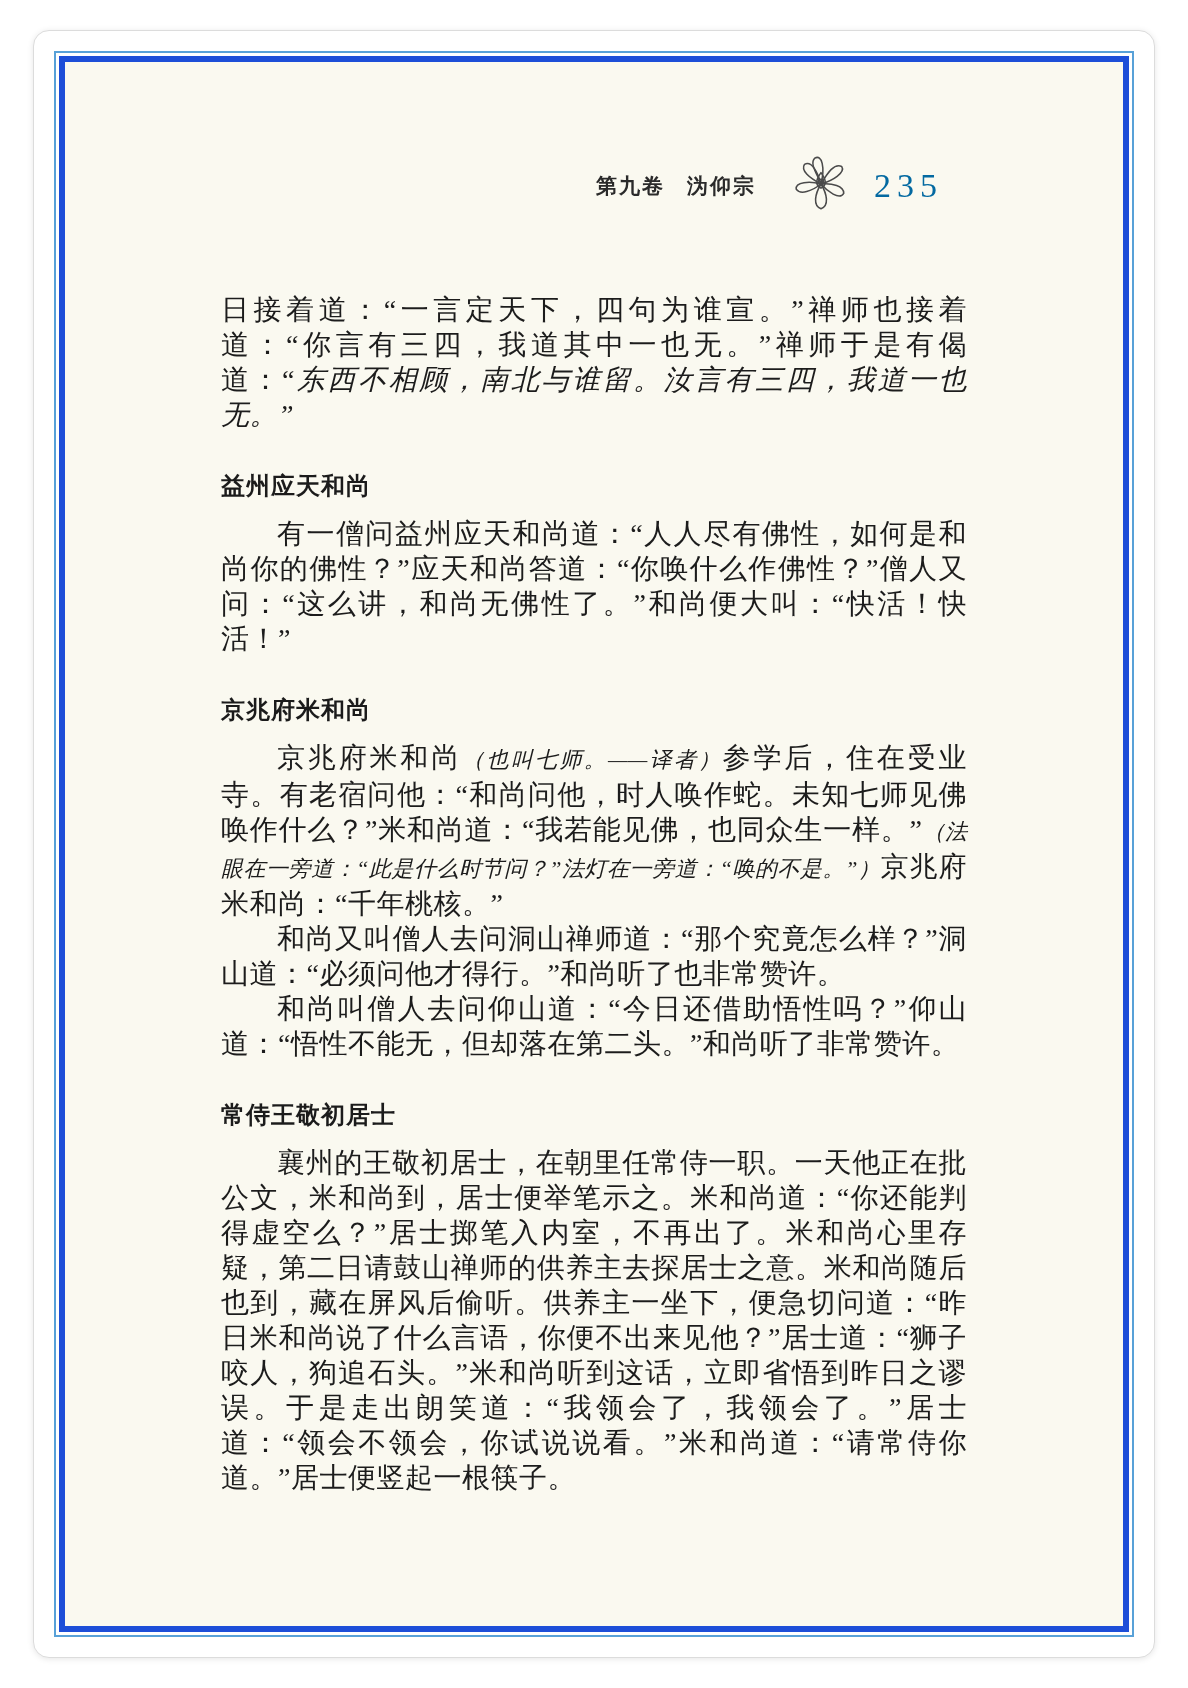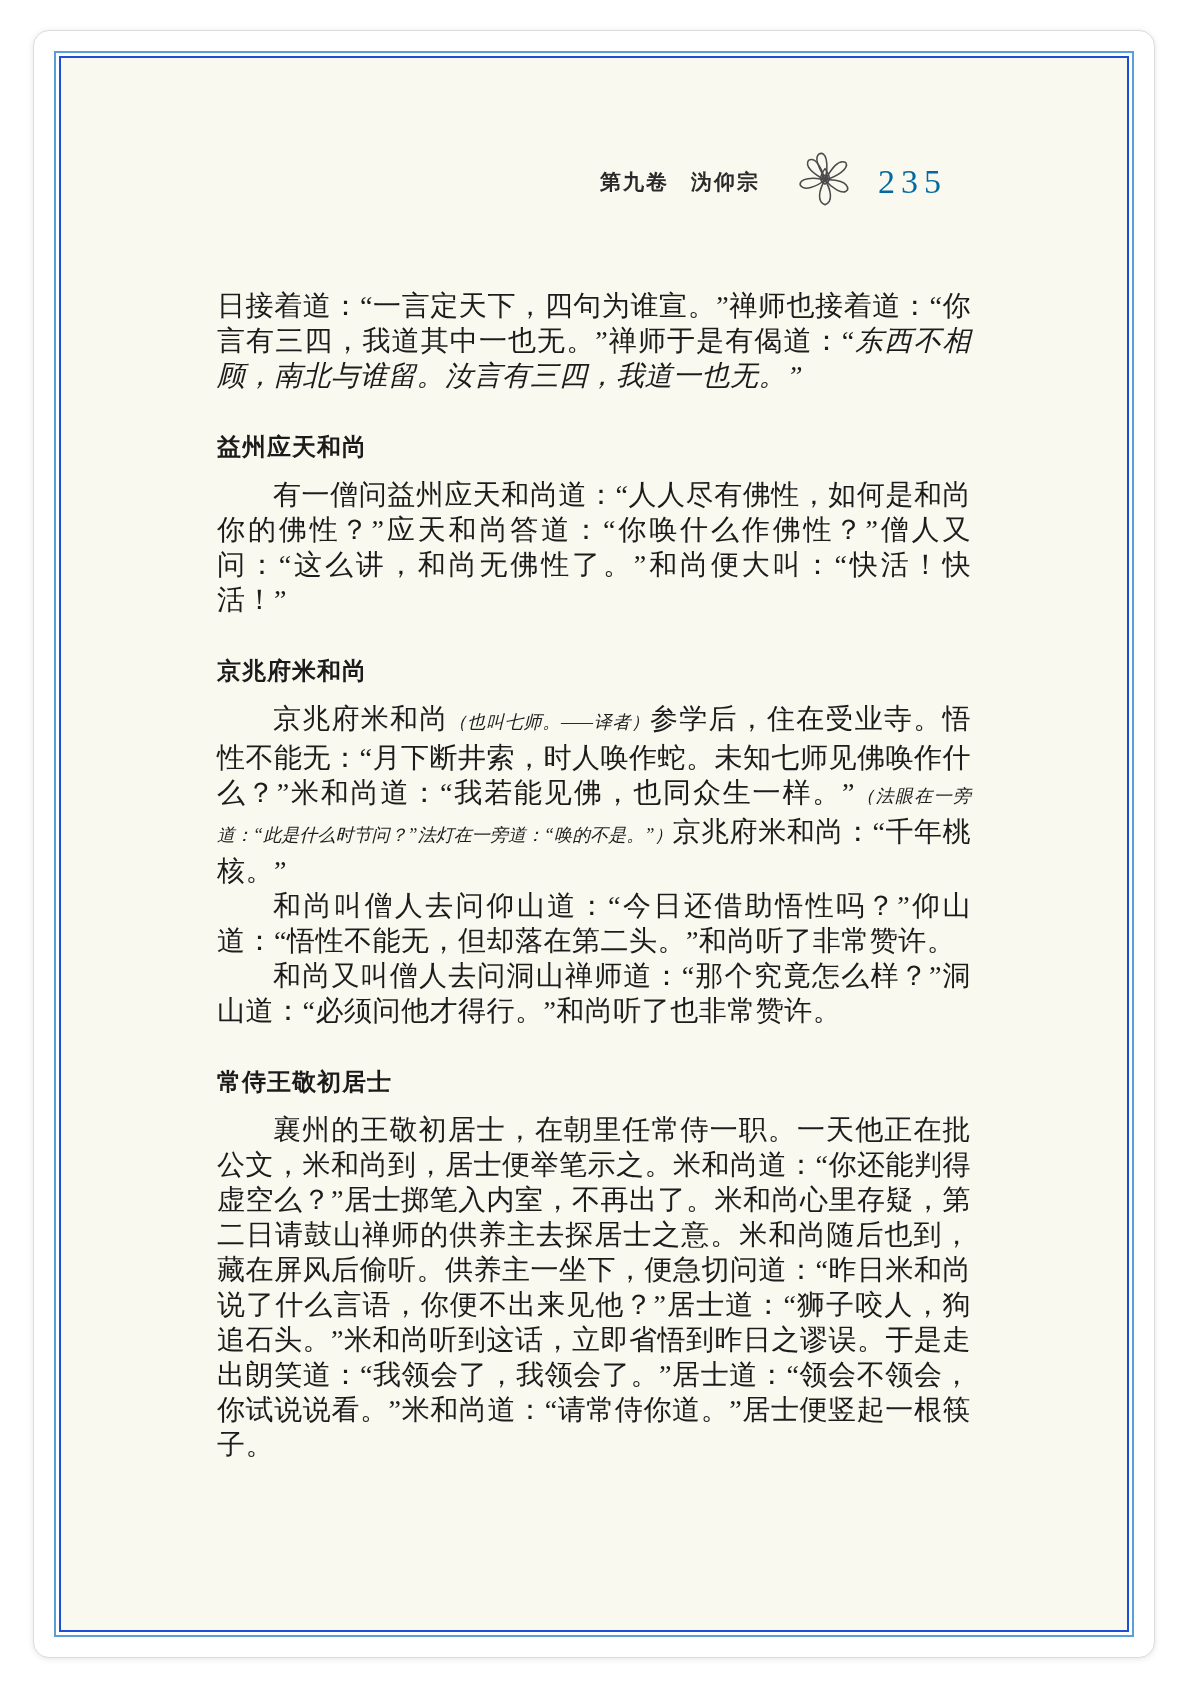--- a/index.html
+++ b/index.html
@@ -11,21 +11,21 @@
     background: #ffffff; border: 1px solid #dcdcdc; border-radius: 16px;
     box-shadow: 0 1px 6px rgba(0,0,0,0.10);
     overflow: hidden;
   }
   .frame-outer {
     position: absolute; left: 20px; top: 20px; right: 20px; bottom: 20px;
     border: 2px solid #58a1d8;
   }
   .frame-inner {
     position: absolute; left: 3px; top: 3px; right: 3px; bottom: 3px;
-    border: 2px solid #1d4ed8;
+    border: 6px solid #1d4ed8;
     background: #faf9f0;
     overflow: hidden;
   }
   .page-content {
     height: 100%;
     padding: 98px 156px 0 156px;
   }
 
   .page-header {
     display: flex; align-items: center; justify-content: flex-end;
@@ -45,21 +45,21 @@
   }
 
   .body-text p {
     font-size: 28px; line-height: 35px;
     text-align: justify; text-justify: inter-ideograph;
     letter-spacing: 0.5px;
     font-family: Liberation Serif, serif;
   }
   p.indent { text-indent: 2em; }
   .verse, .kai-note { font-style: italic; }
-  .kai-note { font-size: 18px; letter-spacing: 0; }
+  .kai-note { font-size: 22px; letter-spacing: 0; }
 
   h2.section-heading {
     font-family: "Liberation Sans", "DejaVu Sans", sans-serif;
     font-weight: bold; font-size: 24px; line-height: 35px; color: #1b1b1b;
     margin: 36px 0 13px 0;
     letter-spacing: 1px;
   }
 </style>
 </head>
 <body>
@@ -90,23 +90,23 @@
         </div>
 
         <div class="body-text">
 
           <p><span>日接着道：“一言定天下，四句为谁宣。”禅师也接着道：“你言有三四，我道其中一也无。”禅师于是有偈道：“</span><span class="verse">东西不相顾，南北与谁留。汝言有三四，我道一也无。”</span></p>
 
           <h2 class="section-heading">益州应天和尚</h2>
           <p class="indent">有一僧问益州应天和尚道：“人人尽有佛性，如何是和尚你的佛性？”应天和尚答道：“你唤什么作佛性？”僧人又问：“这么讲，和尚无佛性了。”和尚便大叫：“快活！快活！”</p>
 
           <h2 class="section-heading">京兆府米和尚</h2>
-          <p class="indent"><span>京兆府米和尚</span><span class="kai-note">（也叫七师。——译者）</span><span>参学后，住在受业寺。悟性不能无：“月下断井索，时人唤作蛇。未知七师见佛唤作什么？”米和尚道：“我若能见佛，也同众生一样。”</span><span class="kai-note">（法眼在一旁道：“此是什么时节问？”法灯在一旁道：“唤的不是。”）</span><span>京兆府米和尚：“千年桃核。”</span></p>
+          <p class="indent"><span>京兆府米和尚</span><span class="kai-note">（也叫七师。——译者）</span><span>参学后，住在受业寺。有老宿问他：“和尚问他，时人唤作蛇。未知七师见佛唤作什么？”米和尚道：“我若能见佛，也同众生一样。”</span><span class="kai-note">（法眼在一旁道：“此是什么时节问？”法灯在一旁道：“唤的不是。”）</span><span>京兆府米和尚：“千年桃核。”</span></p>
+          <p class="indent">和尚又叫僧人去问洞山禅师道：“那个究竟怎么样？”洞山道：“必须问他才得行。”和尚听了也非常赞许。</p>
           <p class="indent">和尚叫僧人去问仰山道：“今日还借助悟性吗？”仰山道：“悟性不能无，但却落在第二头。”和尚听了非常赞许。</p>
-          <p class="indent">和尚又叫僧人去问洞山禅师道：“那个究竟怎么样？”洞山道：“必须问他才得行。”和尚听了也非常赞许。</p>
 
           <h2 class="section-heading">常侍王敬初居士</h2>
           <p class="indent">襄州的王敬初居士，在朝里任常侍一职。一天他正在批公文，米和尚到，居士便举笔示之。米和尚道：“你还能判得虚空么？”居士掷笔入内室，不再出了。米和尚心里存疑，第二日请鼓山禅师的供养主去探居士之意。米和尚随后也到，藏在屏风后偷听。供养主一坐下，便急切问道：“昨日米和尚说了什么言语，你便不出来见他？”居士道：“狮子咬人，狗追石头。”米和尚听到这话，立即省悟到昨日之谬误。于是走出朗笑道：“我领会了，我领会了。”居士道：“领会不领会，你试说说看。”米和尚道：“请常侍你道。”居士便竖起一根筷子。</p>
 
         </div>
 
       </div>
     </div>
   </div>
 </div>

